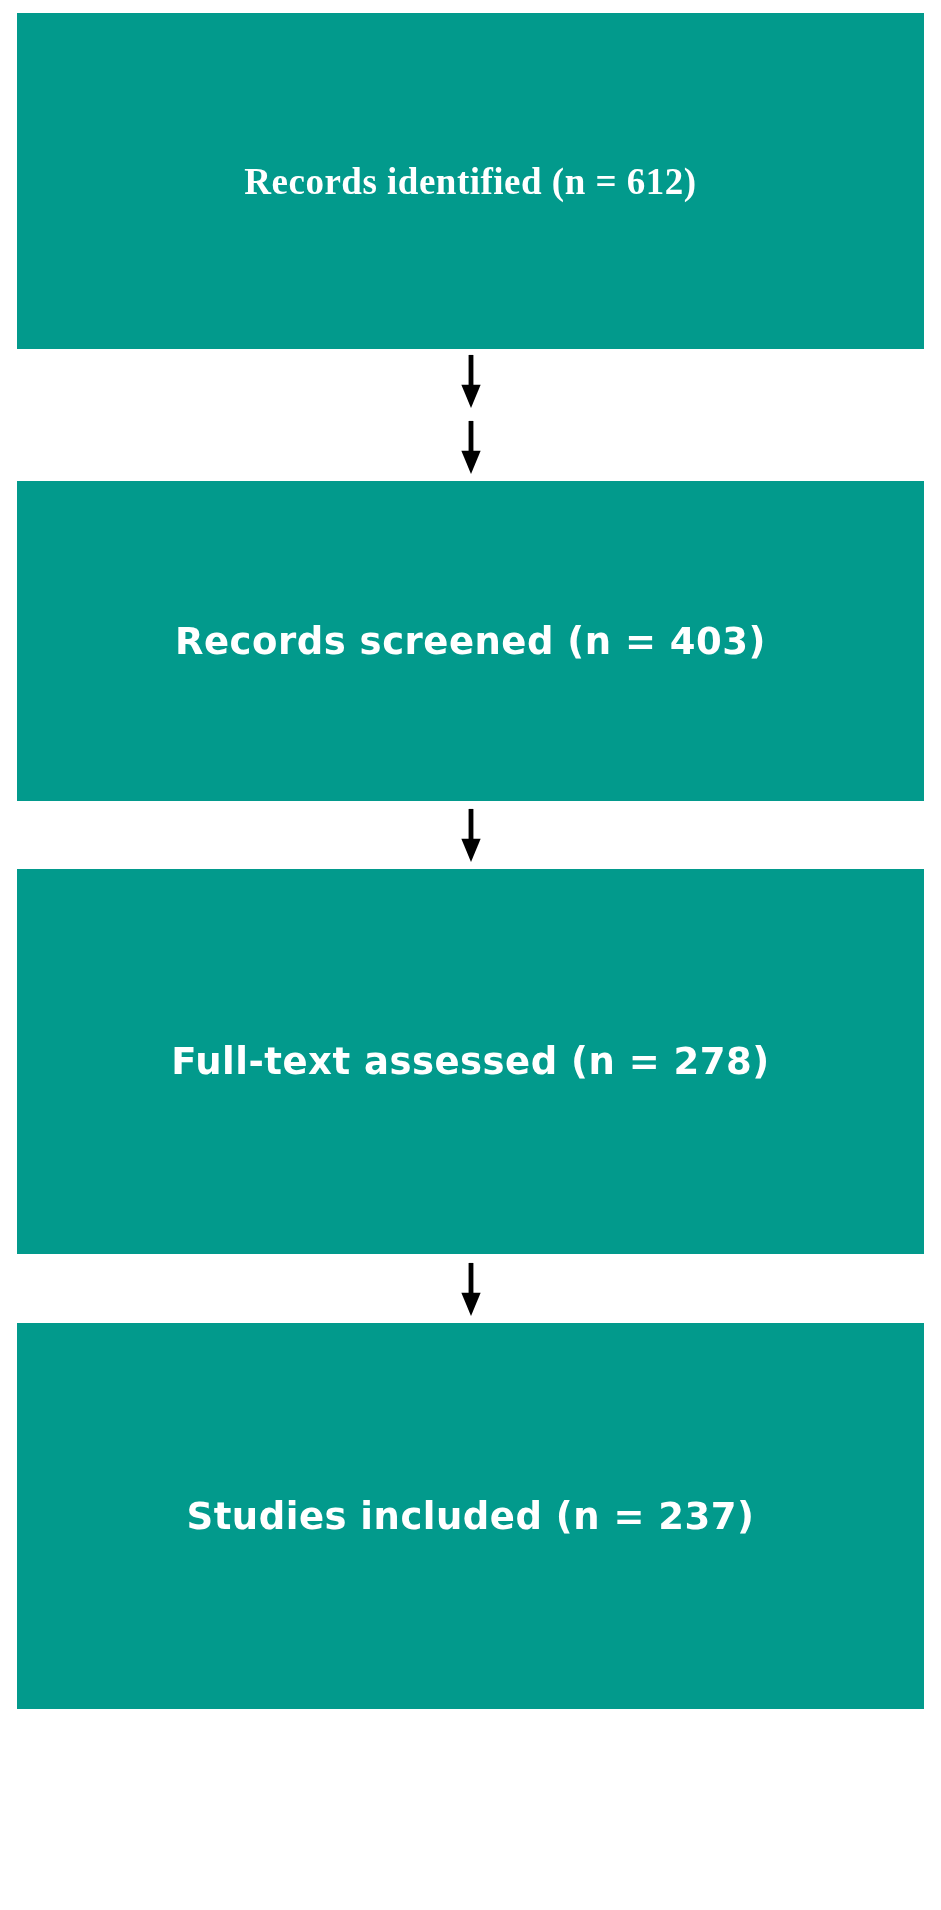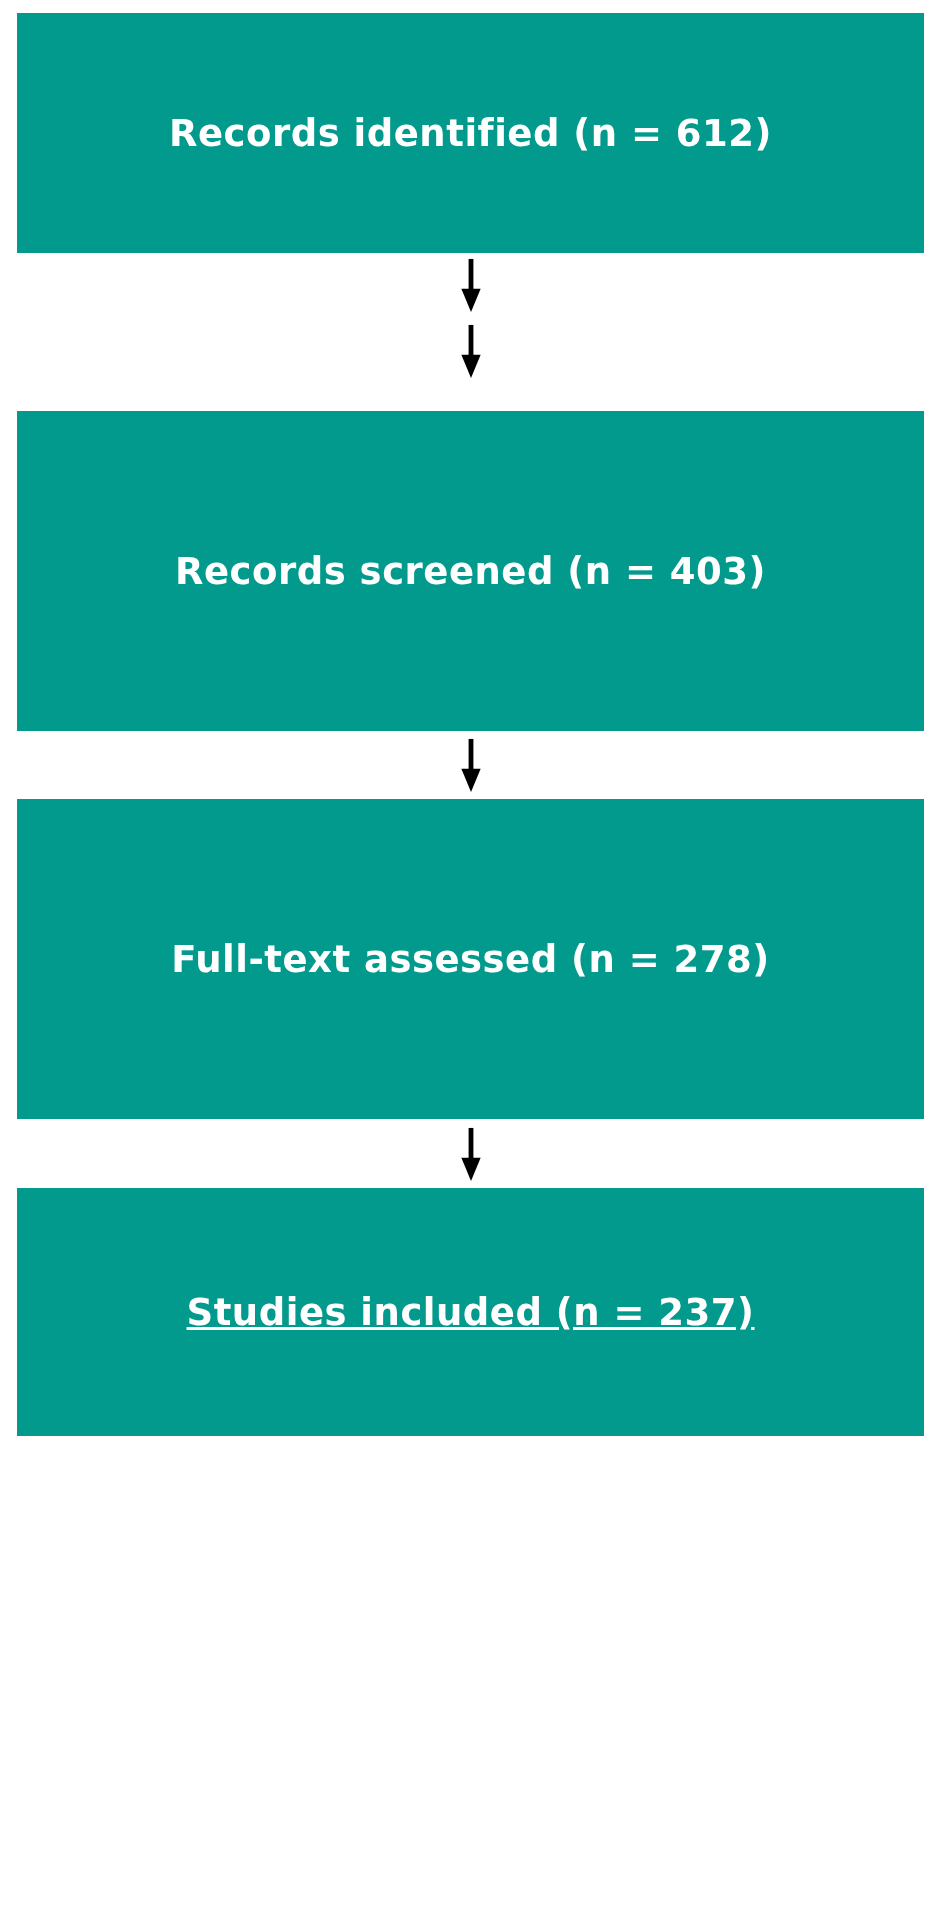--- a/index.html
+++ b/index.html
@@ -26,25 +26,25 @@
     background: #029a8c;
     color: #ffffff;
     display: flex;
     align-items: center;
     justify-content: center;
     text-align: center;
     font-weight: bold;
     font-size: 37px;
     letter-spacing: 0.5px;
   }
-  .b1 { height: 240px; }
+  .b1 { height: 336px; font-family: Liberation Serif, serif; }
   .b2 { height: 326px; }
-  .b3 { height: 320px; margin-top: 26px; }
-  .b4 { height: 320px; align-items: center; }
-  .b5 { height: 248px; text-decoration: underline; }
+  .b3 { height: 320px; }
+  .b4 { height: 385px; align-items: center; }
+  .b5 { height: 386px; }
   .arrow {
     display: flex;
     align-items: center;
     justify-content: center;
   }
   .a1 { height: 63px; }
   .a2 { height: 69px; }
   .a3 { height: 68px; }
   .a4 { height: 69px; }
   .arrow svg {

